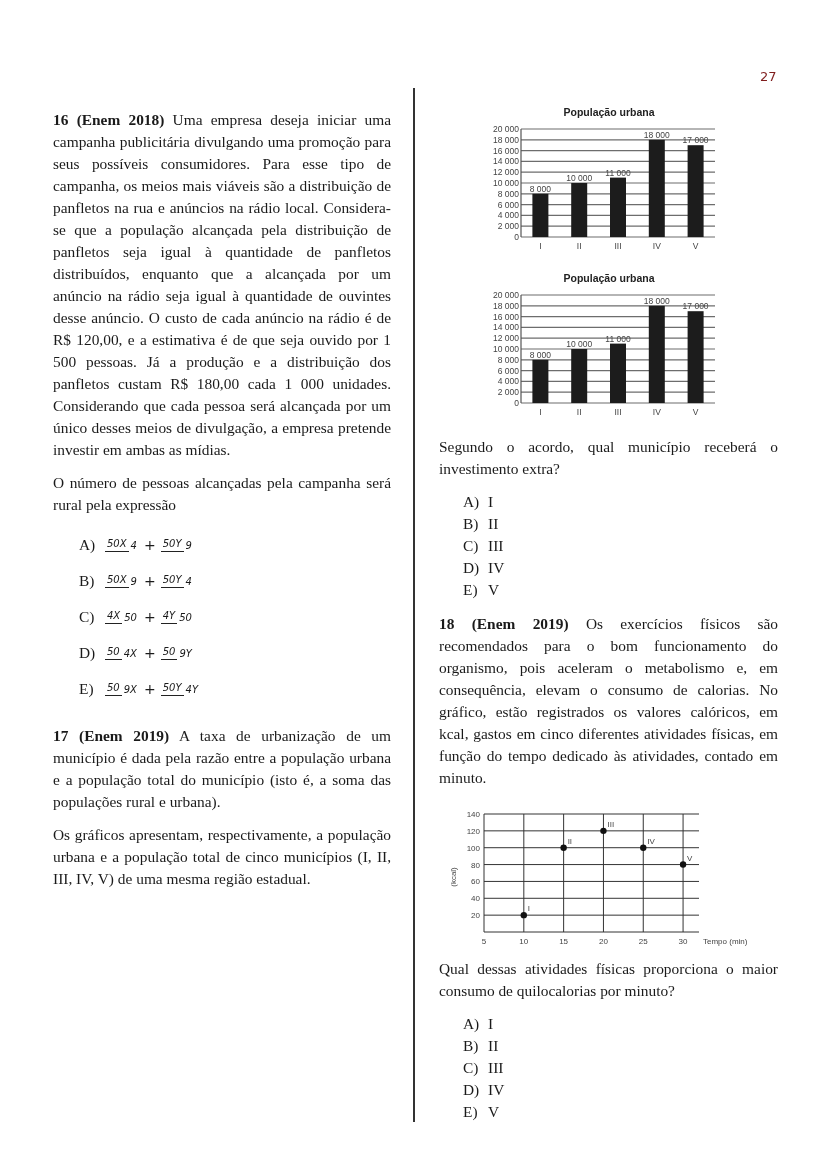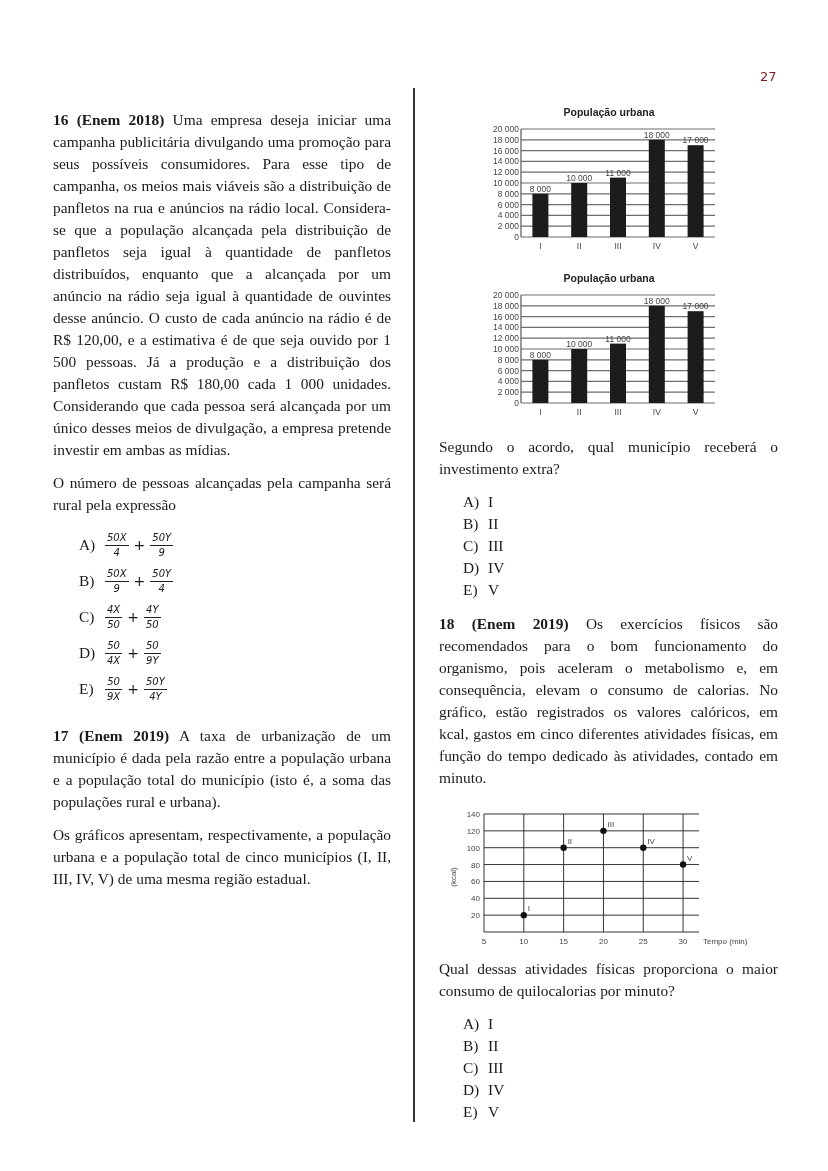--- a/index.html
+++ b/index.html
@@ -9,21 +9,21 @@
   .col-left { position:absolute; left:53px; top:86px; width:338px;margin-top:23px; }
   .col-right { position:absolute; left:439px; top:104px; width:339px; }
   p.para { margin:0 0 11px 0; font-size:15.4px; line-height:22px; text-align:justify; }
   p.para b { font-weight:bold; }
   .opts { margin:0 0 0 24px; padding:0; list-style:none; font-size:15.4px; line-height:22px; }
   .opts li { display:flex; }
   .opts .lbl { width:25px; }
   .frac-opts { margin:0 0 18px 26px; padding:0; list-style:none; font-size:15.4px; }
   .frac-opts li { display:flex; align-items:center; height:36px; }
   .frac-opts .lbl { width:24px; }
-  .frac { display:inline-flex; flex-direction:column; align-items:center; font-family:"DejaVu Sans", sans-serif; font-size:10px; line-height:12px; margin:0 2px; }
+  .frac { display:inline-flex; flex-direction:row; align-items:center; font-family:"DejaVu Sans", sans-serif; font-size:10px; line-height:12px; margin:0 2px; }
   .frac .num { border-bottom:1px solid #222; padding:0 2px 1px 2px; }
   .frac .den { padding:1px 2px 0 2px; }
   .frac i { font-style:italic; }
   .plus { font-family:"DejaVu Sans", sans-serif; font-size:14px; margin:0 3px; }
   .chart { display:block; margin:0 auto; }
   .chart text { font-family:"Liberation Sans", sans-serif; }
 </style>
 </head>
 <body>
 

